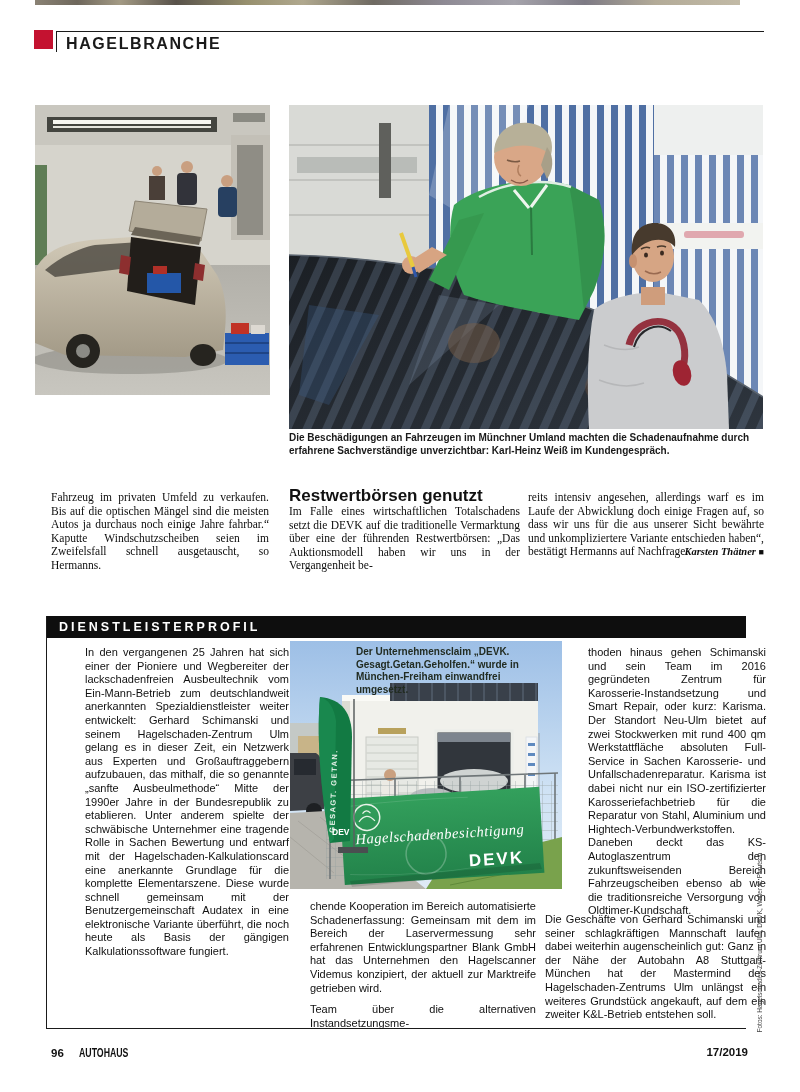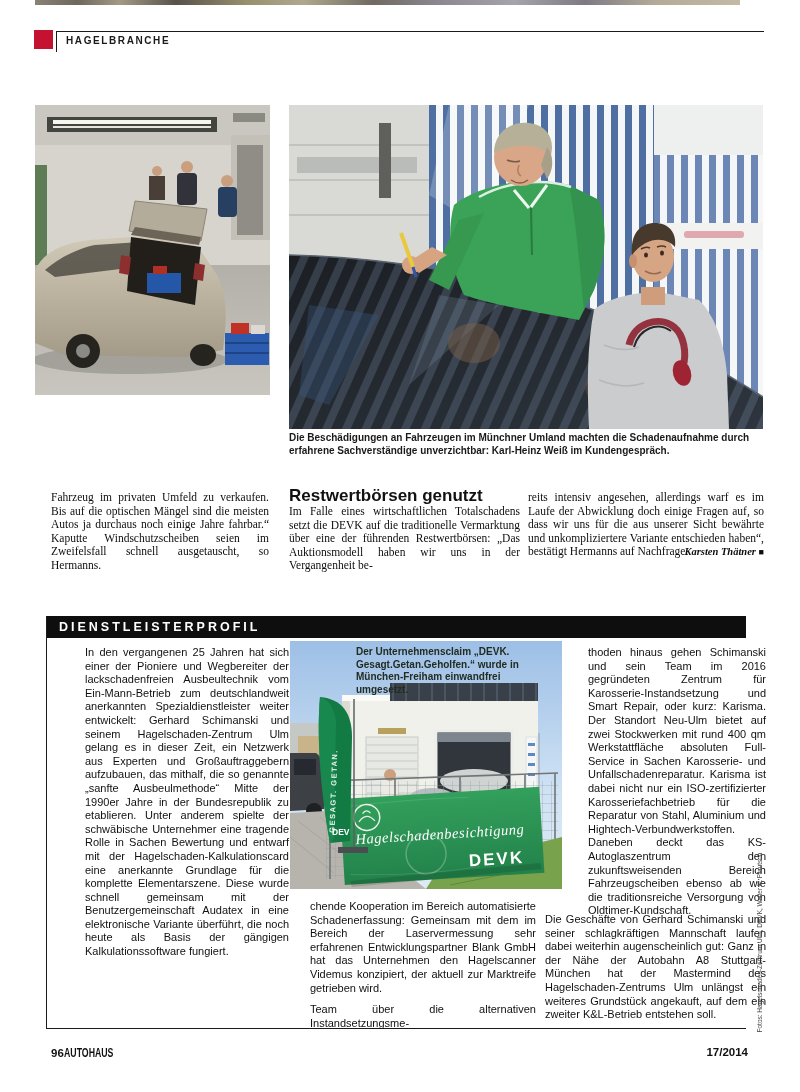--- a/index.html
+++ b/index.html
@@ -9,21 +9,21 @@
 
   
   .bleed{left:35px;top:0;width:705px;height:5px;
     background:linear-gradient(90deg,#8a8274 0%,#6e675c 6%,#a39a84 12%,#58524a 20%,#97906e 30%,
       #b0a88e 38%,#6f6a62 48%,#8e8a94 58%,#a5a3ab 68%,#7d7a84 78%,#b3ab98 88%,#c2baa6 100%);}
 
   
   .kicker-square{left:34px;top:30px;width:19px;height:19px;background:#c41230;}
   .kicker-hrule{left:56px;top:31px;width:708px;height:0;border-top:1.5px solid #1a1a1a;}
   .kicker-vrule{left:56px;top:31px;width:0;height:21px;border-left:1.5px solid #1a1a1a;}
-  .kicker{left:66px;top:35px;margin:0;font-size:10px;font-weight:700;letter-spacing:1.6px;color:#1a1a1a;}
+  .kicker{left:66px;top:35px;margin:0;font-size:16px;font-weight:700;letter-spacing:1.6px;color:#1a1a1a;}
 
   
   .photo{overflow:hidden;line-height:0;}
   .photo-left{left:35px;top:105px;width:235px;height:290px;}
   .photo-right{left:289px;top:105px;width:474px;height:324px;}
   .photo-mid{left:290px;top:641px;width:272px;height:248px;}
 
   
   .cap{margin:0;font-weight:700;font-size:10px;line-height:13px;color:#1a1a1a;}
   .cap-left{left:51px;top:403px;width:219px;}
@@ -54,21 +54,21 @@
   .pcol1{left:65px;top:646px;width:204px;}
   .pcol2{left:290px;top:900px;width:226px;}
   .pcol3n{left:568px;top:646px;width:178px;}
   .pcol3w{left:525px;top:913px;width:221px;}
 
   
   .devk-cap{position:absolute;left:66px;top:5px;width:192px;font-weight:700;font-size:10px;
     line-height:12.5px;color:#222c22;}
 
   
-  .footer-left{left:51px;top:1046px;height:14px;display:flex;align-items:baseline;}
+  .footer-left{left:51px;top:1046px;height:14px;display:flex;align-items:baseline;gap:15px;}
   .pageno{font-weight:700;font-size:11.5px;color:#111;}
   .maglogo{font-weight:700;font-size:12.5px;letter-spacing:0;color:#111;display:inline-block;
     transform:scaleX(0.7);transform-origin:left center;}
   .issue{left:628px;top:1046px;width:120px;text-align:right;font-weight:700;font-size:11.5px;color:#111;}
 
   
   .credit{left:678px;top:945px;width:165px;height:10px;transform:rotate(-90deg);
     font-size:6.5px;color:#444;white-space:nowrap;text-align:center;}
 </style>
 </head>
@@ -346,17 +346,17 @@
     <p>thoden hinaus gehen Schimanski und sein Team im 2016 gegründeten Zentrum für Karosserie-Instandsetzung und Smart Repair, oder kurz: Karisma. Der Standort Neu-Ulm bietet auf zwei Stockwerken mit rund 400 qm Werkstattfläche absoluten Full-Service in Sachen Karosserie- und Unfallschadenreparatur. Karisma ist dabei nicht nur ein ISO-zertifizierter Karosseriefachbetrieb für die Reparatur von Stahl, Aluminium und Hightech-Verbundwerkstoffen. Daneben deckt das KS-Autoglaszentrum den zukunftsweisenden Bereich Fahrzeugscheiben ebenso ab wie die traditionsreiche Versorgung von Oldtimer-Kundschaft.</p>
   </div>
   <div class="abs proftext pcol3w">
     <p>Die Geschäfte von Gerhard Schimanski und seiner schlagkräftigen Mannschaft laufen dabei weiterhin augenscheinlich gut: Ganz in der Nähe der Autobahn A8 Stuttgart-München hat der Mastermind des Hagelschaden-Zentrums Ulm unlängst ein weiteres Grundstück angekauft, auf dem ein zweiter K&amp;L-Betrieb entstehen soll.</p>
   </div>
 
   <div class="abs footer-left">
     <span class="pageno">96</span>
     <span class="maglogo">AUTOHAUS</span>
   </div>
-  <div class="abs issue">17/2014</div>
+  <div class="abs issue">17/2019</div>
 
   <div class="abs credit">Fotos: Hagelschaden-Zentrum Ulm, DEVK, Walter K. Pfautsch</div>
 
 </div>
 
 </body></html>

